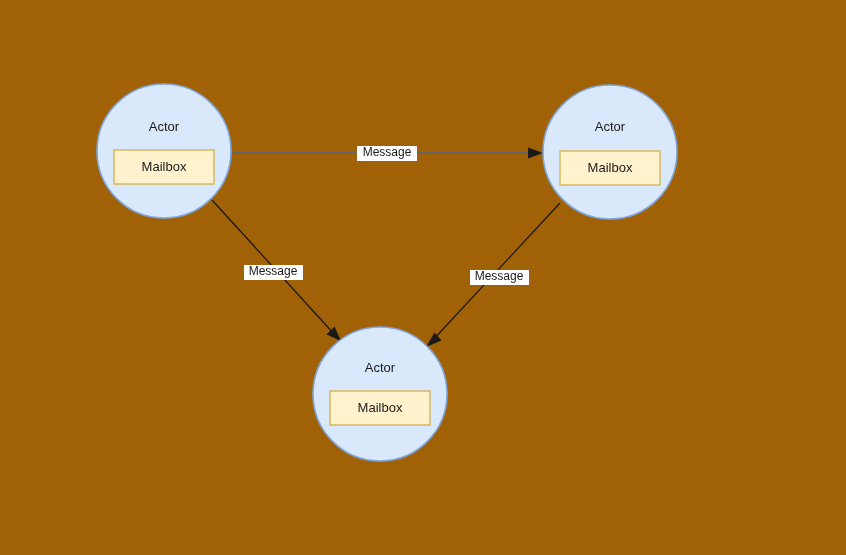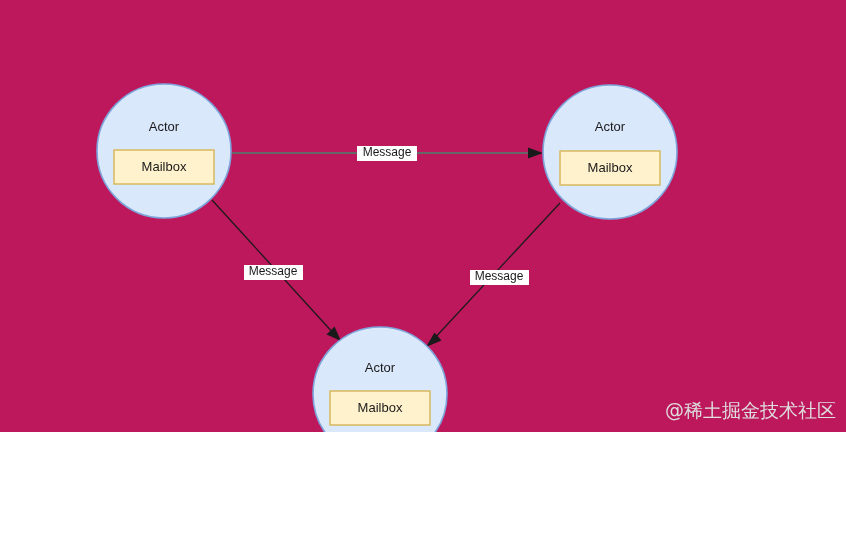--- a/index.html
+++ b/index.html
@@ -6,22 +6,22 @@
     margin: 0;
     padding: 0;
     background: #ffffff;
   }
   body {
     font-family: "Liberation Sans", sans-serif;
   }
   #canvas {
     position: relative;
     width: 846px;
-    height: 432px;
-    background: #be185d;
+    height: 555px;
+    background: #a16207;
     overflow: hidden;
   }
   #diagram-svg {
     position: absolute;
     top: 0;
     left: 0;
     width: 846px;
     height: 555px;
   }
   .node-circle {
@@ -141,15 +141,14 @@
       <text class="edge-label" x="273" y="272">Message</text>
     </g>
 
     <g>
       <rect class="edge-label-bg" x="470" y="270" width="59" height="15"></rect>
       <text class="edge-label" x="499" y="277">Message</text>
     </g>
 
   </svg>
 
-  <div class="watermark">@稀土掘金技术社区</div>
 
 </div>
 
 </body></html>

